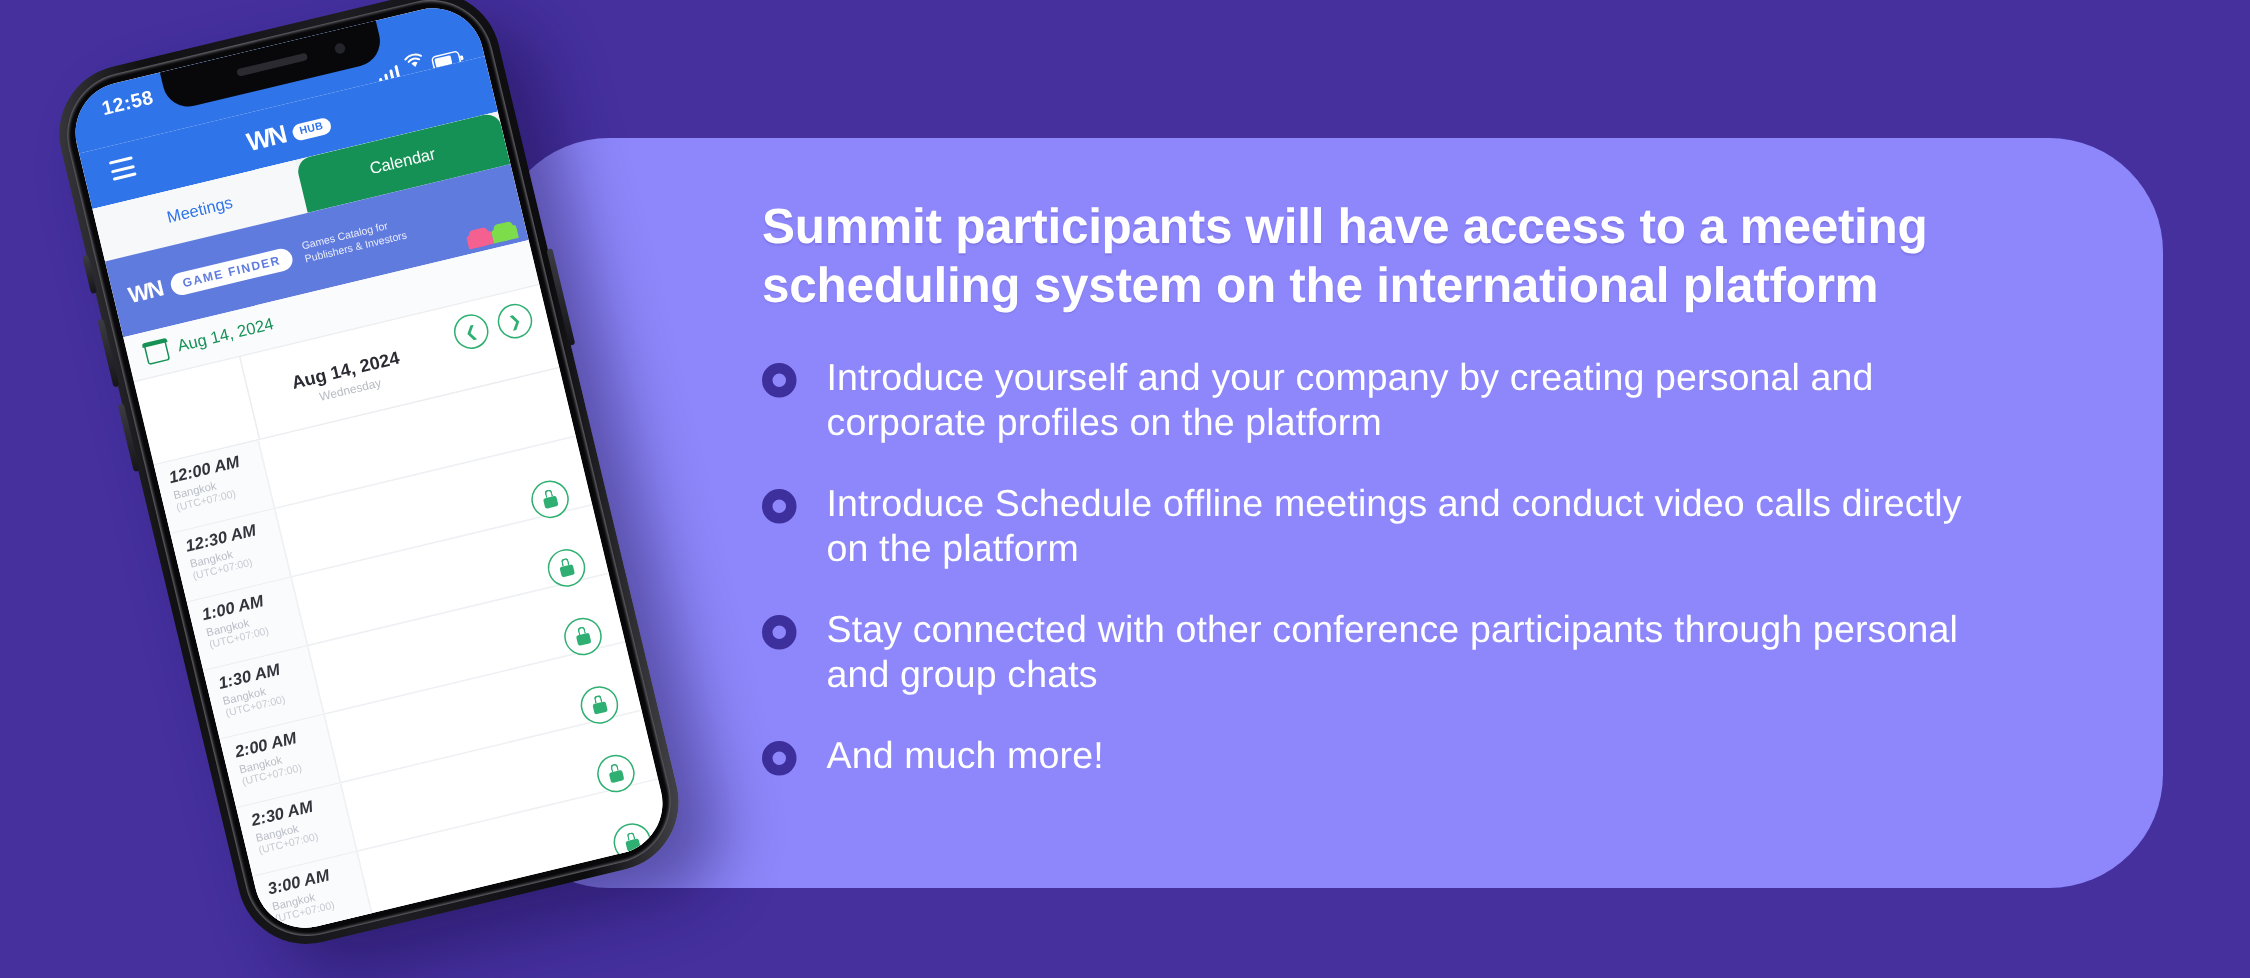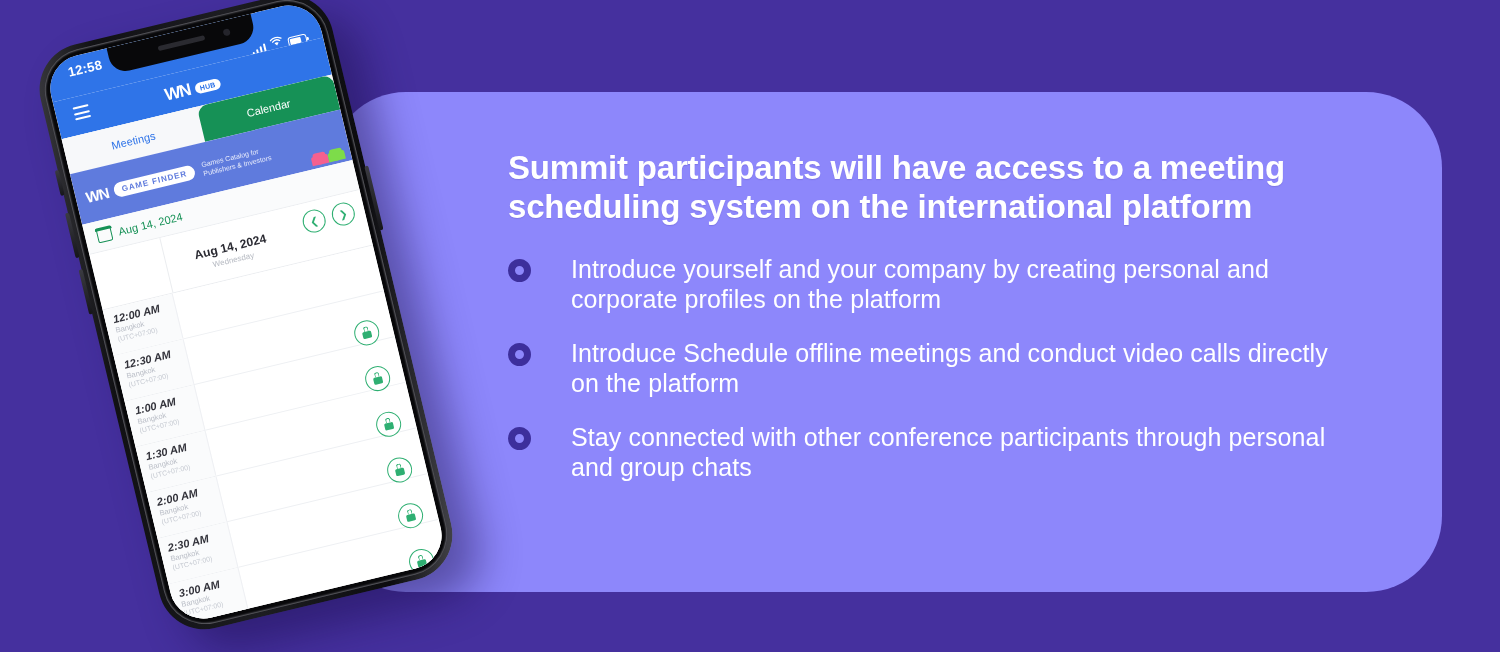--- a/index.html
+++ b/index.html
@@ -34,21 +34,21 @@
     left: 178px;
     top: 40px;
     right: 52px;
   }
   .headline {
     color: #ffffff;
     font-size: 33px;
     font-weight: bold;
     line-height: 1.17;
     letter-spacing: -0.2px;
-    margin: 17px 0 28px 0;
+    margin: 0 0 28px 0;
     max-width: 840px;
     text-shadow: 0 1px 1px rgba(60,40,140,0.18);
   }
   .bullets {
     list-style: none;
     margin: 0;
     padding: 0;
   }
   .bullet-item {
     display: flex;
@@ -66,21 +66,20 @@
     box-sizing: border-box;
     margin-top: 5px;
     margin-right: 20px;
   }
   .bullet-text {
     color: #ffffff;
     font-size: 25px;
     line-height: 1.2;
     max-width: 770px;
     letter-spacing: 0.1px;
-    margin-left: 20px;
   }
 
   
   .phone-wrap {
     position: absolute;
     left: 96px;
     top: 12px;
     width: 300px;
     height: 600px;
     transform: rotate(-13.5deg);
@@ -449,20 +448,24 @@
           <span class="bullet-marker"></span>
           <span class="bullet-text">Introduce yourself and your company by creating personal and corporate profiles on the platform</span>
         </li>
         <li class="bullet-item">
           <span class="bullet-marker"></span>
           <span class="bullet-text">Introduce Schedule offline meetings and conduct video calls directly on the platform</span>
         </li>
         <li class="bullet-item">
           <span class="bullet-marker"></span>
           <span class="bullet-text">Stay connected with other conference participants through personal and group chats</span>
+        </li>
+        <li class="bullet-item">
+          <span class="bullet-marker"></span>
+          <span class="bullet-text">And much more!</span>
         </li>
       </ul>
     </div>
   </div>
 
   <div class="phone-wrap">
     <div class="phone-shadow"></div>
     <div class="phone-frame">
       <div class="btn-side btn-mute"></div>
       <div class="btn-side btn-vol-u"></div>

